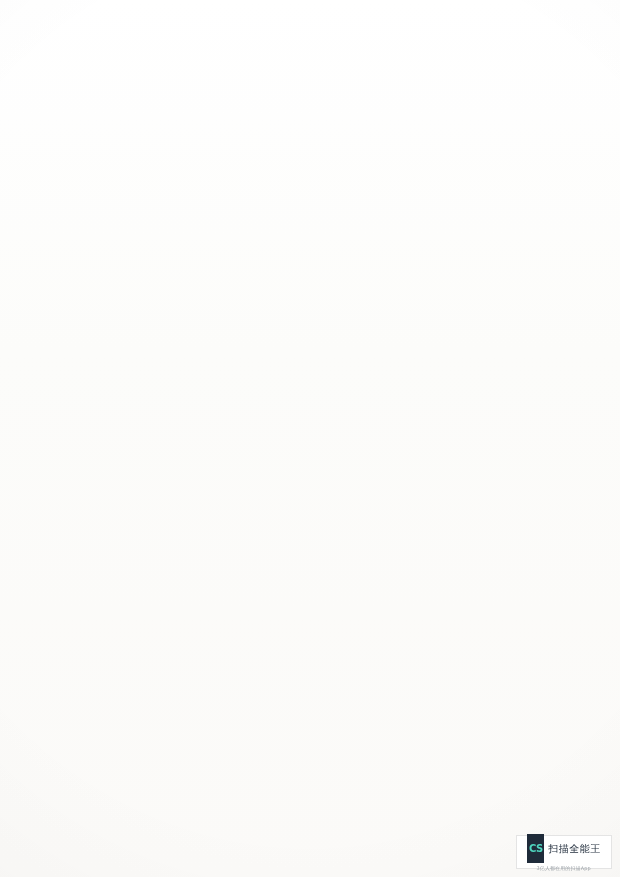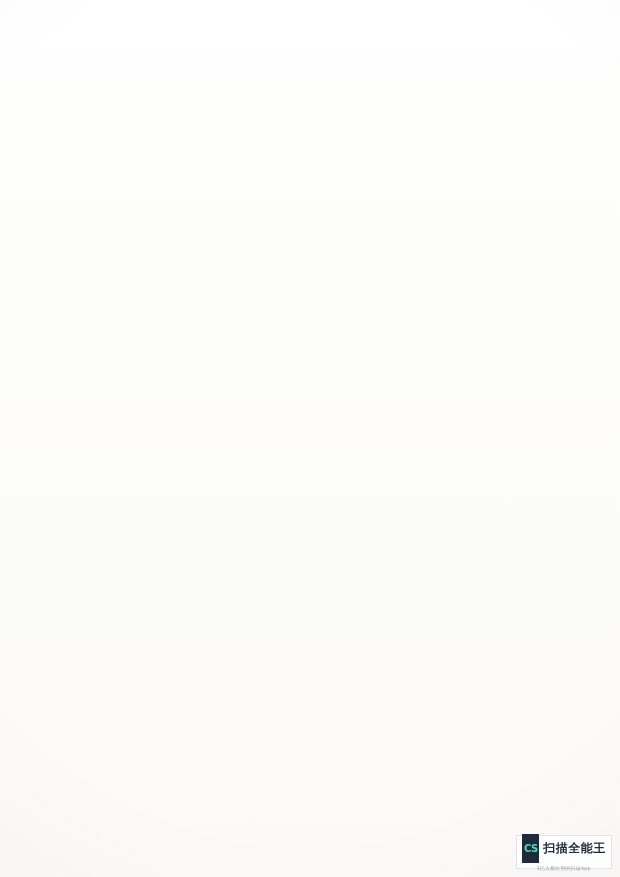--- a/index.html
+++ b/index.html
@@ -114,22 +114,22 @@
     color: #4fd6c0;
     font-size: 10px;
     font-weight: 700;
     font-family: "DejaVu Sans", sans-serif;
     display: flex;
     align-items: center;
     justify-content: center;
     letter-spacing: -0.5px;
   }
   .wm-title {
-    font-size: 12px;
-    font-weight: 700;
+    font-size: 10px;
+    font-weight: 400;
     color: #1f2b3a;
     letter-spacing: 0.5px;
     line-height: 13px;
     font-family: "DejaVu Sans", sans-serif;
   }
   .wm-sub {
     font-size: 5.2px;
     color: #9aa0a6;
     letter-spacing: 0.2px;
     margin-top: 2px;

